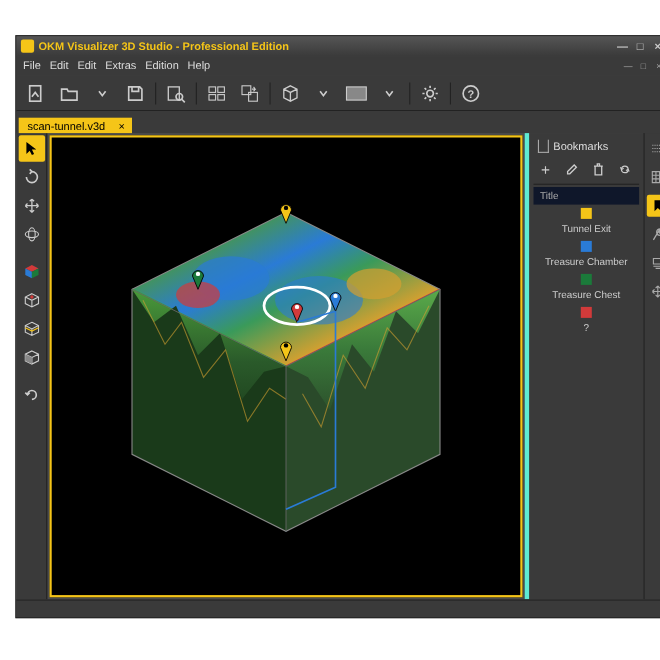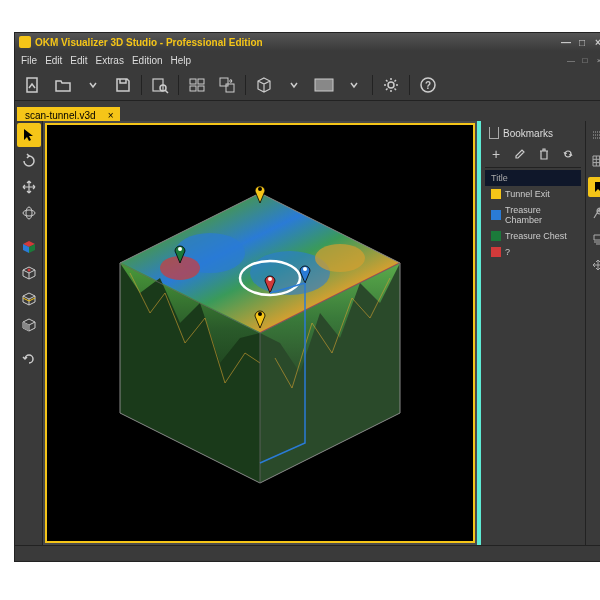--- a/index.html
+++ b/index.html
@@ -29,21 +29,21 @@
 .cube-container { position: absolute; top: 50%; left: 50%; transform: translate(-50%, -50%); width: 340px; height: 340px; }
 .iso-cube { position: absolute; width: 100%; height: 100%; }
 .right-panel { width: 132px; background: #3a3a3a; display: flex; border-left: 4px solid #5eead4; }
 .panel-content { flex: 1; display: flex; flex-direction: column; padding: 4px; }
 .panel-header { display: flex; align-items: center; color: #ddd; font-size: 10px; padding: 2px 4px; gap: 4px; }
 .panel-header .bookmark-icon { width: 10px; height: 12px; border: 1px solid #aaa; border-top: none; position: relative; }
 .panel-toolbar { display: flex; gap: 2px; padding: 2px 0; border-bottom: 1px solid #222; margin-bottom: 2px; }
 .panel-toolbar .pbtn { width: 22px; height: 22px; display: flex; align-items: center; justify-content: center; color: #ccc; font-size: 14px; cursor: pointer; border-radius: 2px; }
 .bookmark-list { flex: 1; }
 .bookmark-list .header-row { background: #0f172a; color: #aaa; font-size: 9px; padding: 3px 6px; }
-.bookmark-item { display: flex; align-items: center; padding: 3px 6px; font-size: 9px; color: #ccc; cursor: pointer; gap: 4px; }
+.bookmark-item { display: flex; align-items: center; padding: 3px 6px; font-size: 9px; color: #ccc; cursor: pointer; gap: 4px; flex-direction: column; }
 .bookmark-item .swatch { width: 10px; height: 10px; flex-shrink: 0; }
 .side-icons { width: 24px; background: #3a3a3a; display: flex; flex-direction: column; padding: 4px 2px; gap: 6px; border-left: 1px solid #222; }
 .side-icons .sicon { width: 20px; height: 20px; display: flex; align-items: center; justify-content: center; color: #aaa; cursor: pointer; border-radius: 2px; font-size: 12px; }
 .side-icons .sicon.active { background: #f5c518; color: #000; }
 .statusbar { height: 16px; background: #3a3a3a; border-top: 1px solid #222; }
 svg { display: block; }
 </style>
 </head>
 <body>
 

